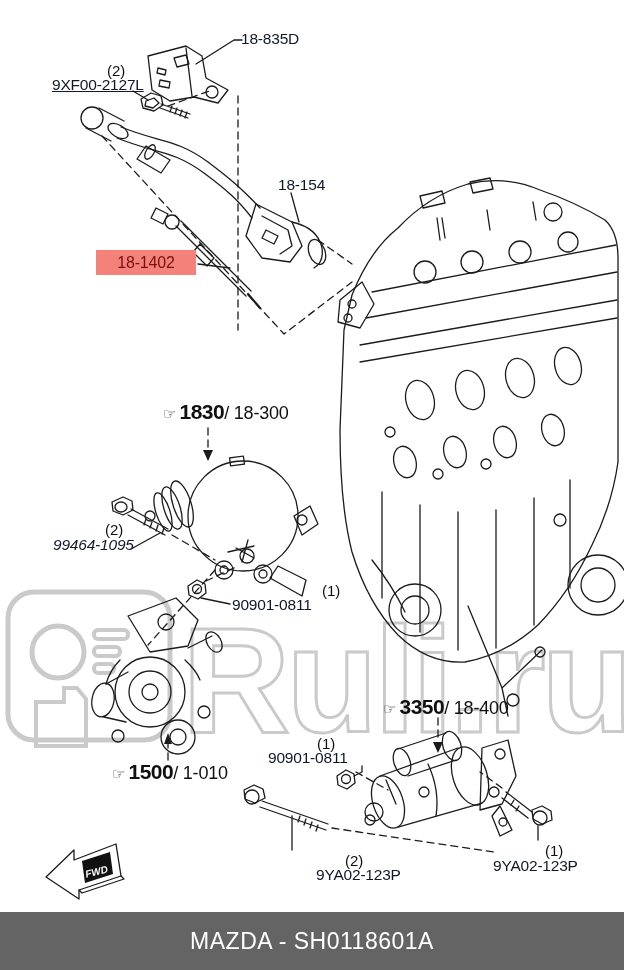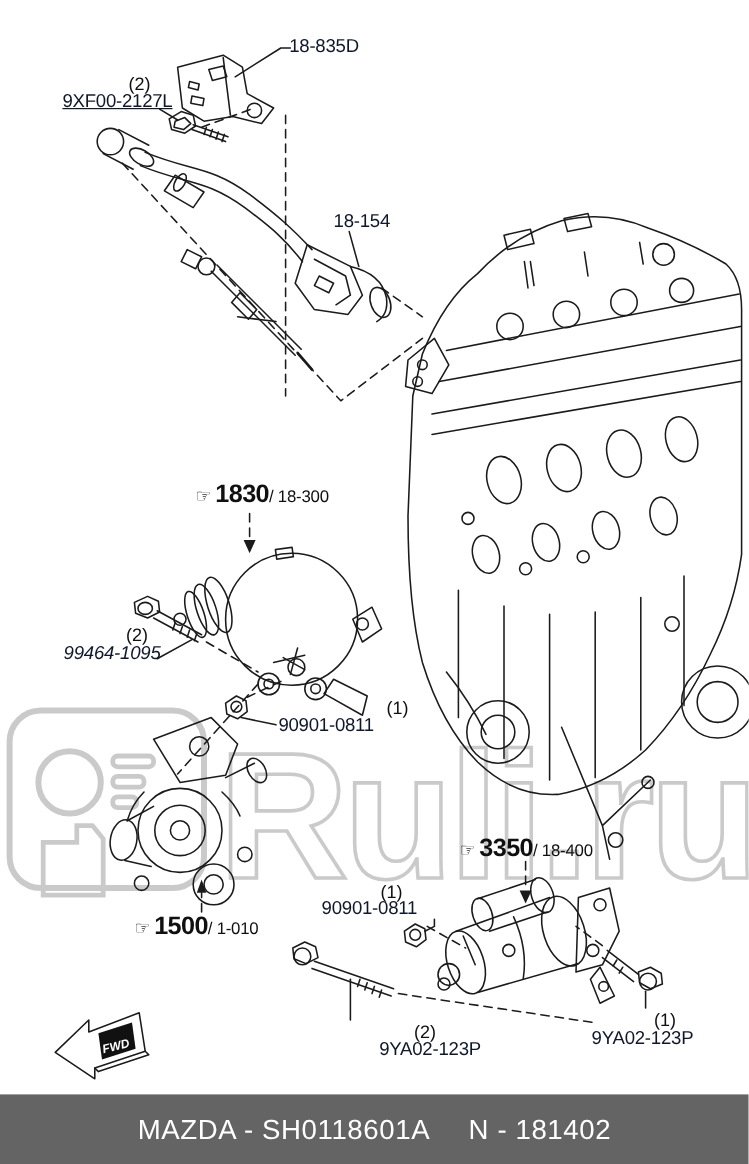--- a/index.html
+++ b/index.html
@@ -13,21 +13,21 @@
   .wm-text{stroke:var(--watermark,#c8c8c8);fill:none;stroke-width:3;
            font-weight:bold;font-size:150px;letter-spacing:-4px;}
   .lbl{position:absolute;font-size:15.5px;color:#0f172a;white-space:nowrap;letter-spacing:-0.2px;}
   .qty{position:absolute;font-size:15px;color:#101010;white-space:nowrap;}
   .hl{position:absolute;left:96px;top:250px;width:100px;height:25px;display:flex;
       align-items:center;justify-content:center;background:var(--highlight_bg,#f5827a);
       color:var(--highlight_text,#7a100e);font-size:16px;letter-spacing:-0.2px;cursor:pointer;}
   .ref{position:absolute;white-space:nowrap;color:#101010;cursor:pointer;}
   .ref .hand{font-size:15px;color:#333;margin-right:3px;}
   .ref .grp{font-size:21px;font-weight:bold;letter-spacing:-0.5px;}
-  .ref .sec{font-size:14px;letter-spacing:-0.2px;}
+  .ref .sec{font-size:18px;letter-spacing:-0.2px;}
   .footer{position:absolute;left:0;bottom:0;width:624px;height:58px;
           background:var(--footer_bg,#646464);display:flex;align-items:center;
           justify-content:center;gap:32px;}
   .footer span{color:var(--footer_text,#fff);font-size:23px;letter-spacing:0.5px;}
   .fwd-text{fill:#fff;font-size:10px;font-weight:bold;font-style:italic;}
 </style>
 </head>
 <body>
 
 <div class="stage">
@@ -244,20 +244,21 @@
     </g>
   </svg>
 
   <div class="lbl" style="left:241px;top:30px;">18-835D</div>
 
   <div class="qty" style="left:107px;top:62px;">(2)</div>
   <div class="lbl" style="left:52px;top:76px;text-decoration:underline;">9XF00-2127L</div>
 
   <div class="lbl" style="left:278px;top:176px;text-align:center;">18-154</div>
 
+  <div class="hl">18-1402</div>
 
   <div class="ref" style="left:163px;top:400px;">
     <span class="hand">☞</span><span class="grp">1830</span><span class="sec">/ 18-300</span>
   </div>
 
   <div class="qty" style="left:105px;top:521px;">(2)</div>
   <div class="lbl" style="left:53px;top:536px;font-style:italic;">99464-1095</div>
 
   <div class="qty" style="left:322px;top:582px;">(1)</div>
   <div class="lbl" style="left:232px;top:596px;">90901-0811</div>
@@ -274,16 +275,15 @@
   <div class="lbl" style="left:268px;top:749px;">90901-0811</div>
 
   <div class="qty" style="left:345px;top:852px;">(2)</div>
   <div class="lbl" style="left:316px;top:866px;">9YA02-123P</div>
 
   <div class="qty" style="left:545px;top:842px;">(1)</div>
   <div class="lbl" style="left:493px;top:857px;">9YA02-123P</div>
 
   <div class="footer">
     <span>MAZDA - SH0118601A</span>
-    <span>N - 181402</span>
   </div>
 
 </div>
 
 </body></html>

